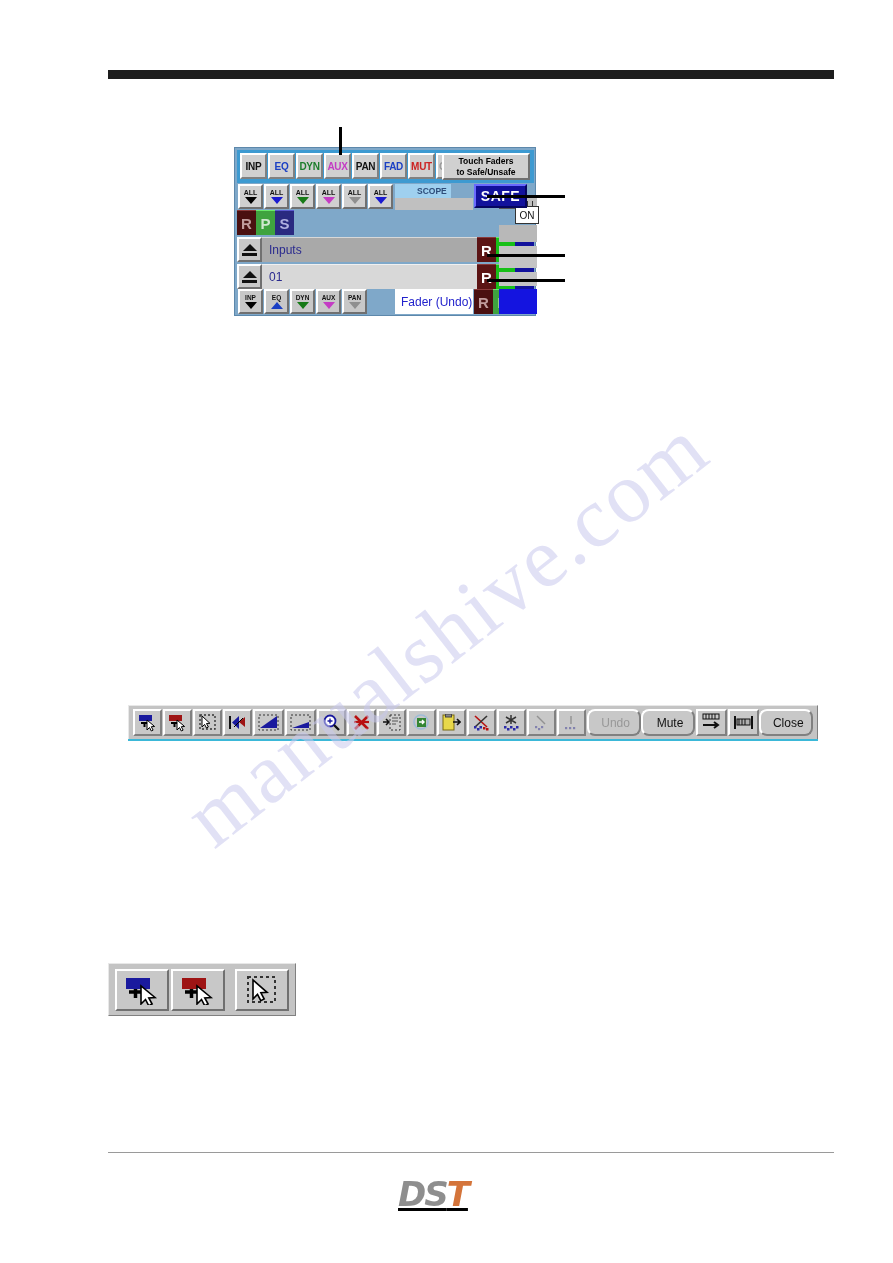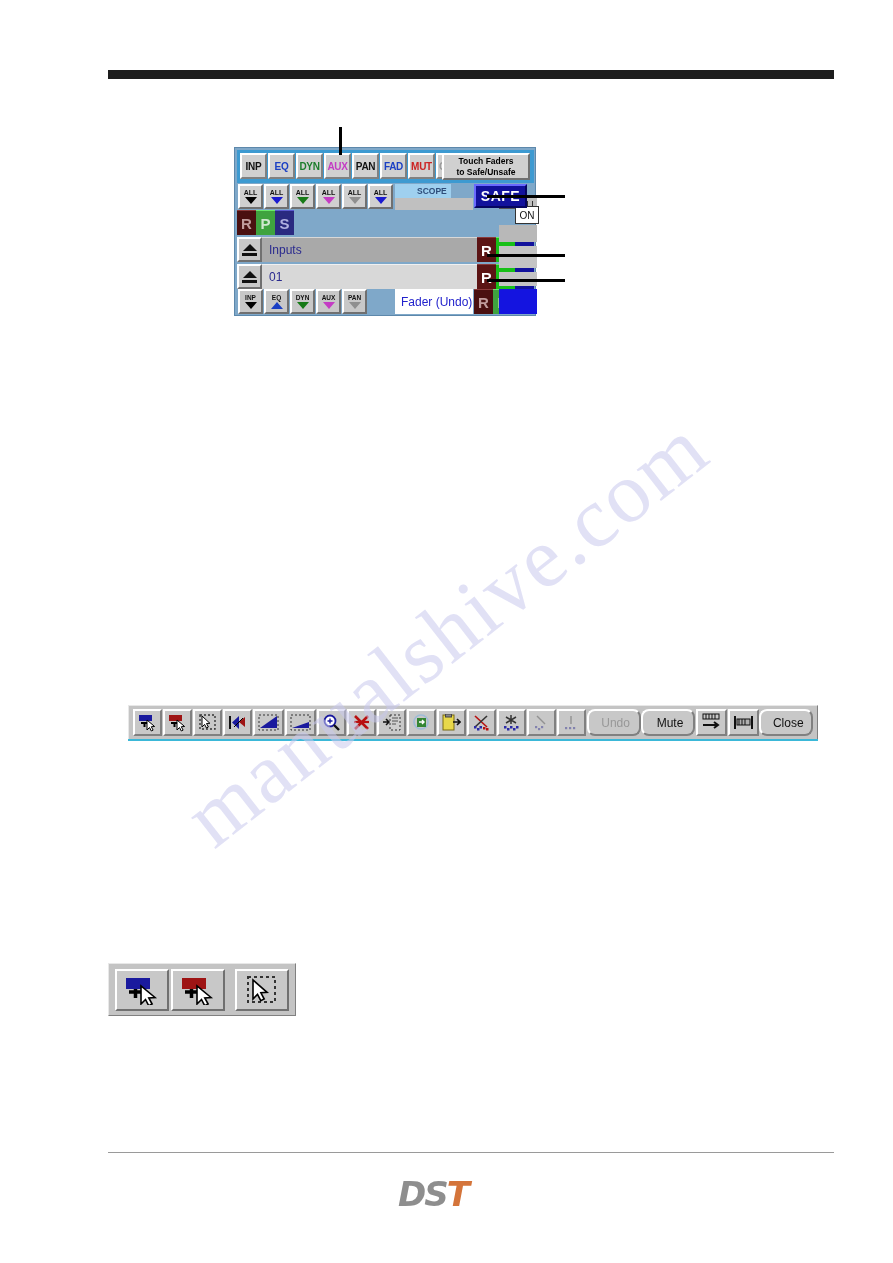--- a/index.html
+++ b/index.html
@@ -40,20 +40,21 @@
   .footer-logo{
     position:absolute;left:398px;top:1176px;width:100px;height:36px;
     z-index:6;
   }
   .footer-logo .lg{
     font-family:"DejaVu Sans", sans-serif;
     font-weight:bold;font-style:italic;
     font-size:34px;
     letter-spacing:-2px;
     line-height:36px;
+    text-decoration:underline;
   }
   .lg .a{color:#8e8e8e;}
   .lg .c{color:#d4743a;}
 
   
   #figure-scope{
     position:absolute;left:234px;top:147px;width:302px;height:169px;
     background:#7fa8c9;
     border:1px solid #5d88ab;
     box-sizing:border-box;

